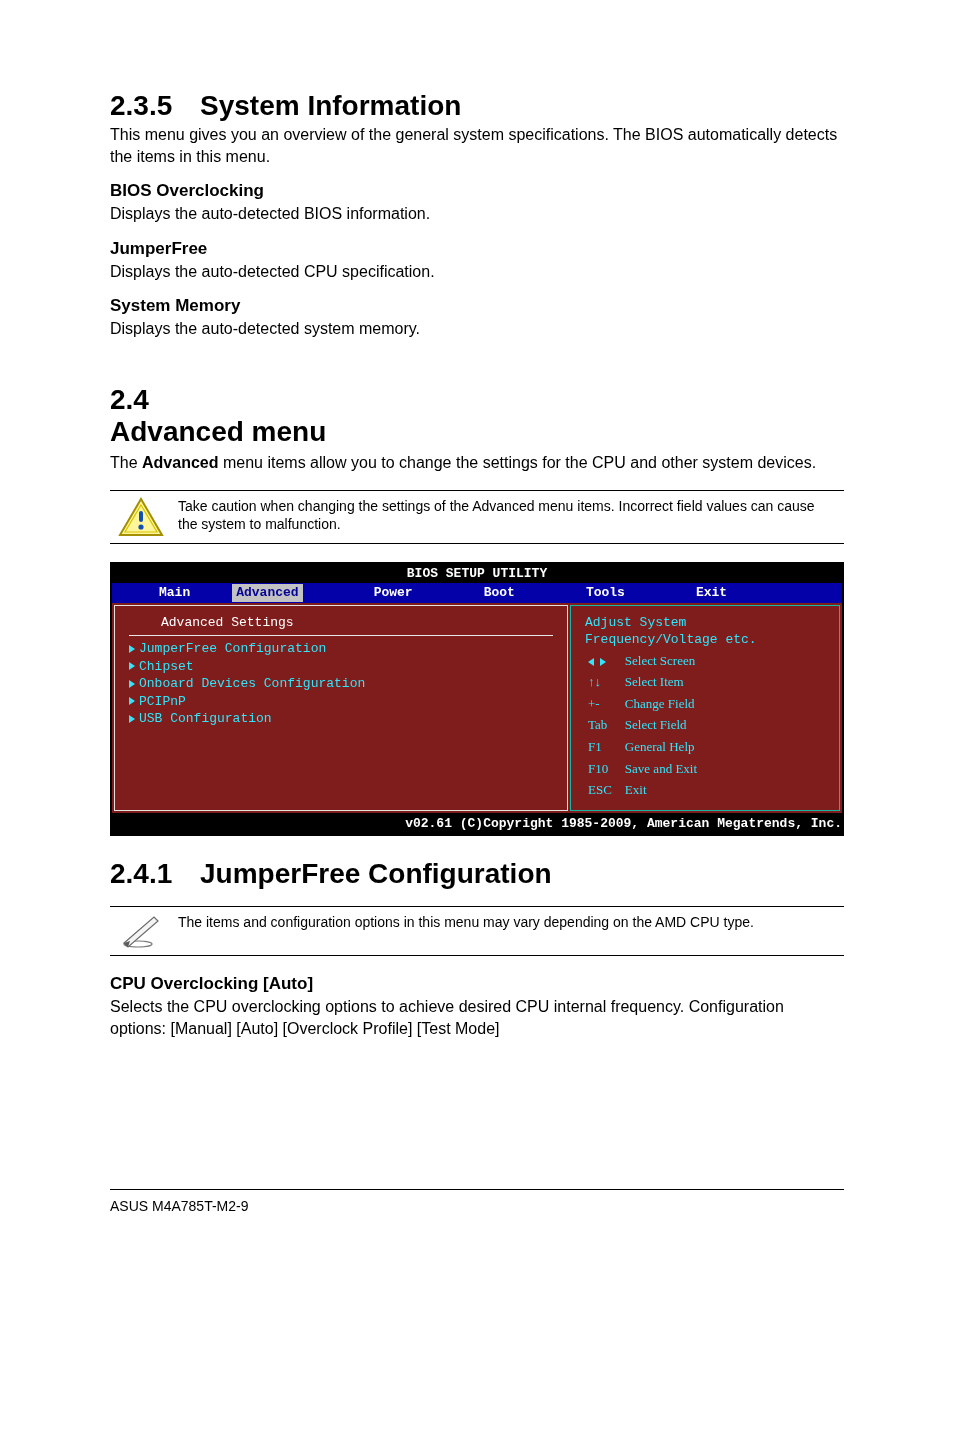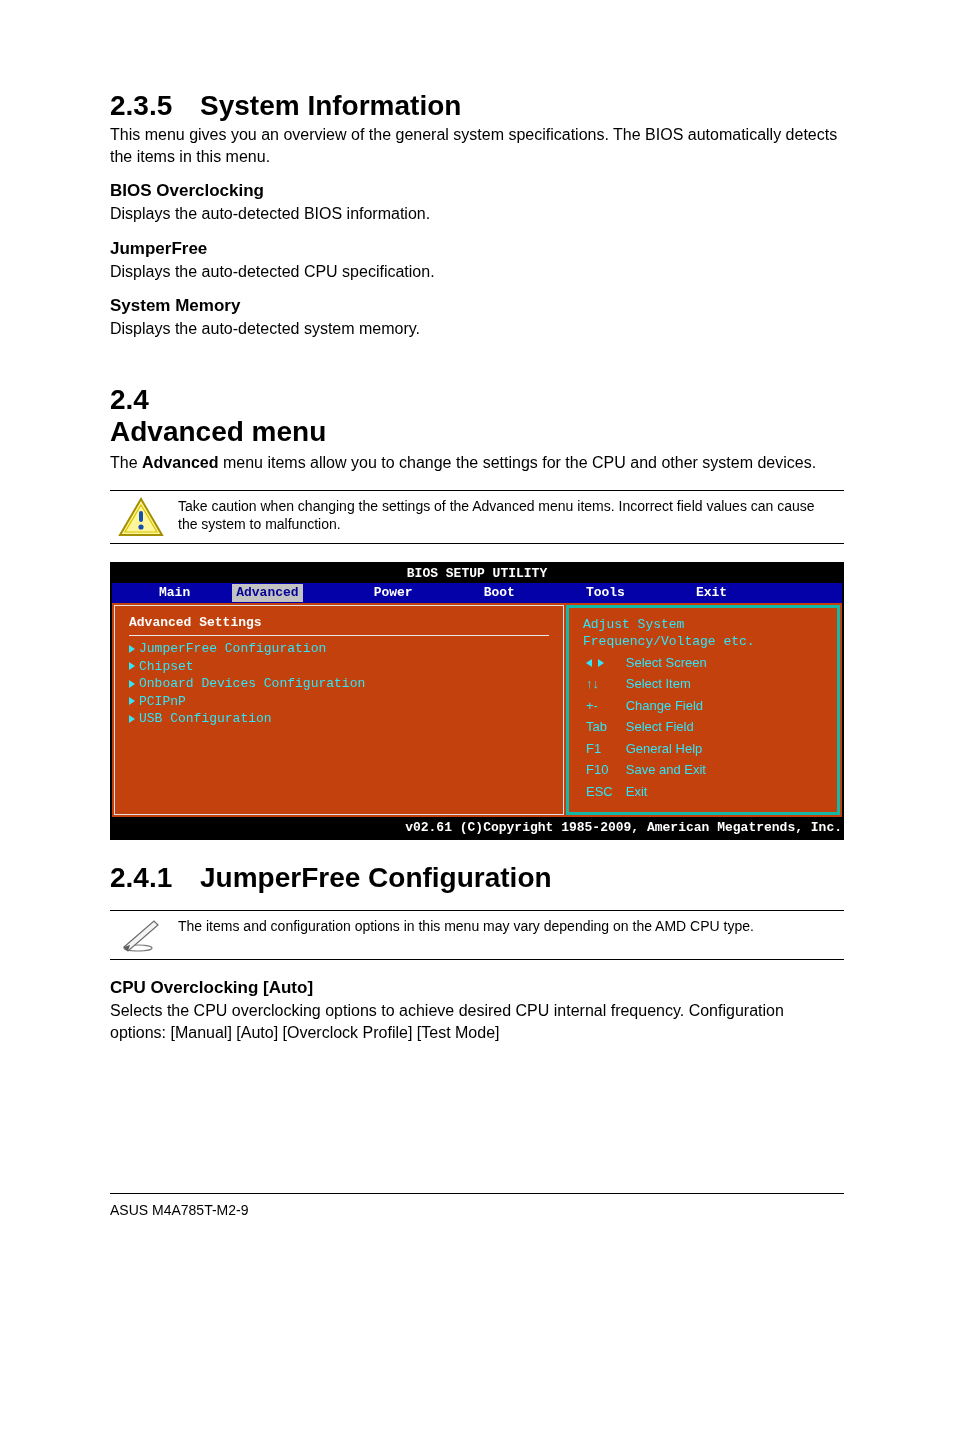--- a/index.html
+++ b/index.html
@@ -49,21 +49,21 @@
   .callout .text-col {
     flex: 1;
     line-height: 1.35;
   }
   .warning-icon svg { display:block; }
   .pencil-icon svg { display:block; }
 
   
   .bios-box {
     border: 2px solid #000;
-    background: #c2410c;
+    background: #7f1d1d;
     color: #cfcfcf;
     font-family: "Lucida Console", "Courier New", monospace;
     font-size: 13px;
     line-height: 1.35;
     margin: 0 0 22px 0;
   }
   .bios-title {
     background: #000;
     color: #fff;
     text-align: center;
@@ -93,50 +93,51 @@
   }
   .bios-left {
     flex: 1;
     border: 1px solid #e2e2e2;
     margin: 2px;
     padding: 8px 14px;
     color: #fff;
   }
   .bios-left .heading {
     color: #fff;
-    font-weight: bold;
+    font-weight: normal;
+    margin-left: 32px;
   }
   .bios-left .divider {
     border-top: 1px solid #e7e7e7;
     margin: 4px 0 4px 0;
   }
   .bios-left .menu-item {
     color: #2fe6fa;
     white-space: pre;
   }
   .tri {
     display: inline-block;
     width: 0; height: 0;
     margin-right: 4px;
     border-top: 4px solid transparent;
     border-bottom: 4px solid transparent;
     border-left: 6px solid #2fe6fa;
     vertical-align: middle;
   }
   .bios-right {
     width: 240px;
-    border: 3px solid #14b8a6;
+    border: 1px solid #14b8a6;
     margin: 2px 2px 2px 0;
     padding: 8px 14px;
     color: #2fe6fa;
     display:flex;
     flex-direction:column;
     justify-content:space-between;
   }
-  .bios-help table { color: #2fe6fa; font-family: Liberation Sans, sans-serif; font-size: 13px; }
+  .bios-help table { color: #2fe6fa; font-family: Liberation Serif, serif; font-size: 13px; }
   .bios-help td { padding-right: 10px; white-space: nowrap; }
   .arrow-lr {
     display:inline-block;
     position:relative;
     width:18px; height:8px;
     vertical-align:middle;
   }
   .arrow-lr::before, .arrow-lr::after {
     content:""; position:absolute; top:0;
     width:0;height:0;

